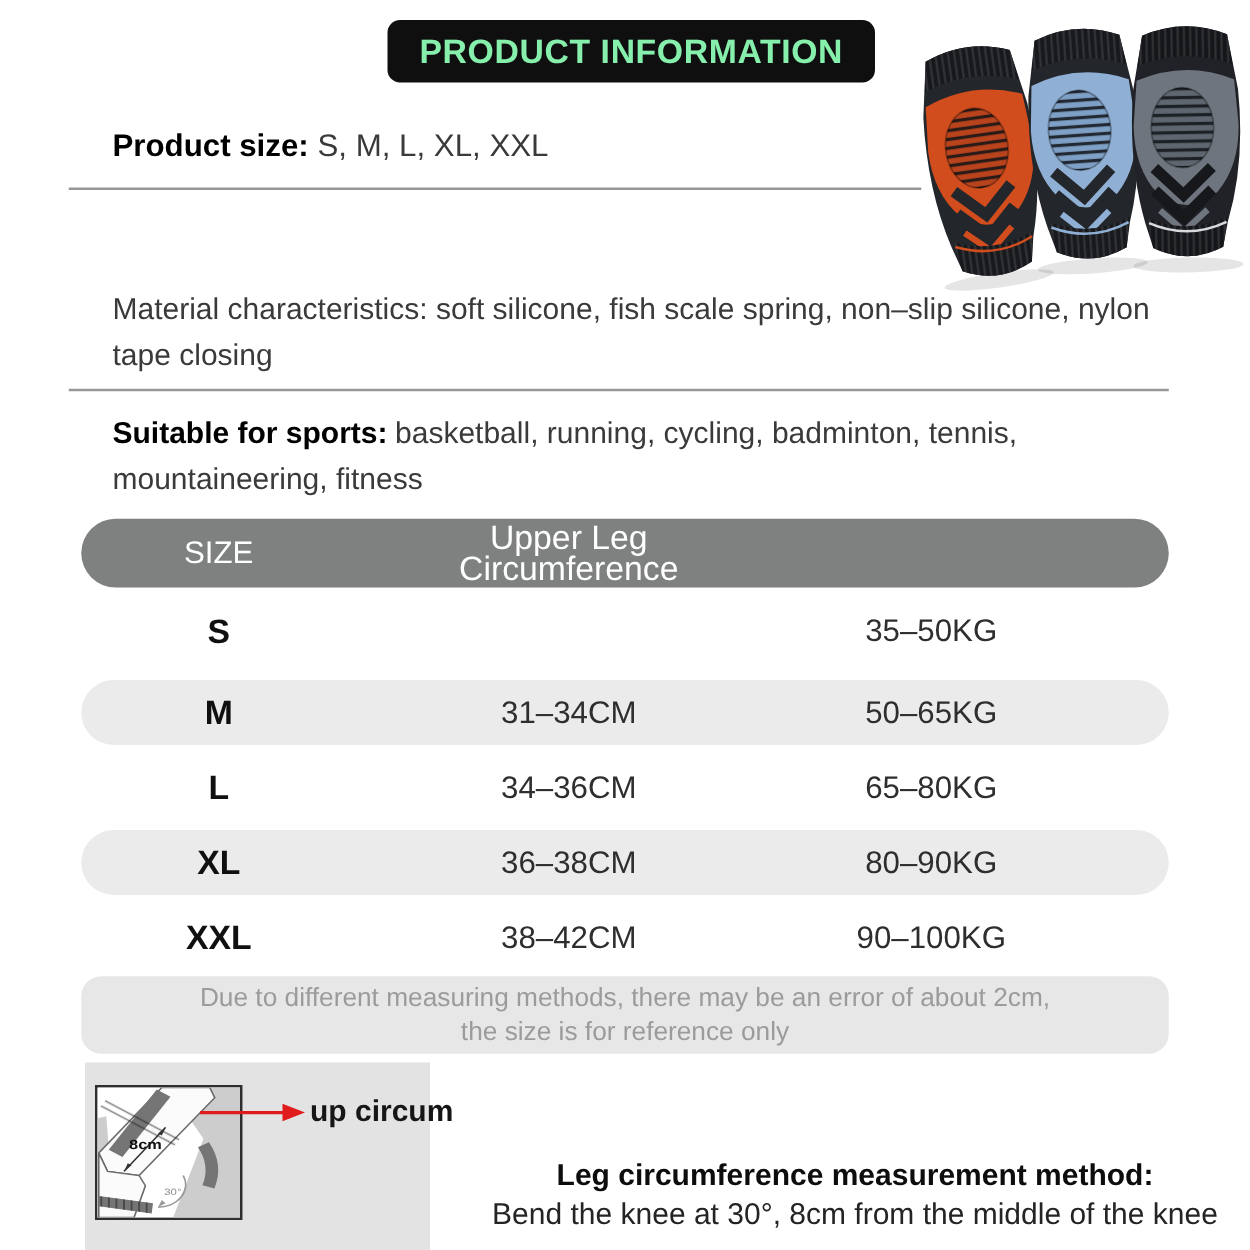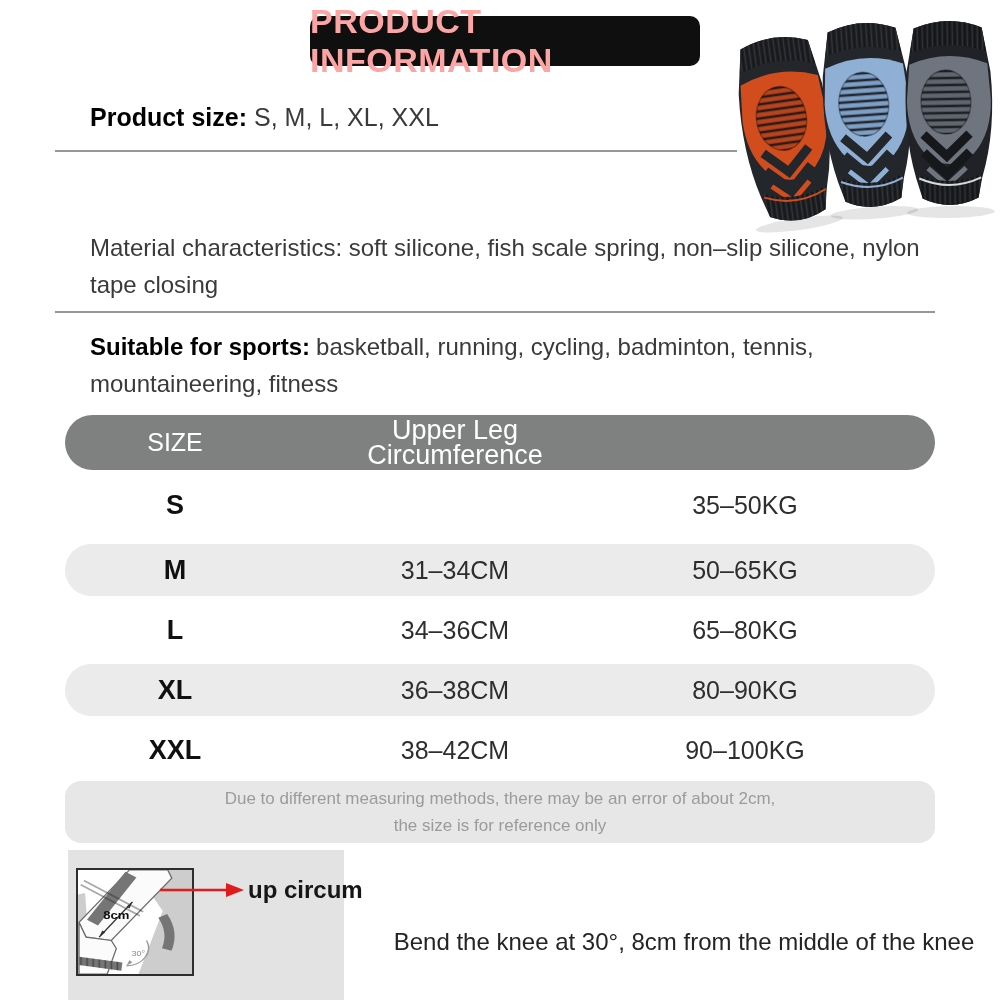--- a/index.html
+++ b/index.html
@@ -2,21 +2,21 @@
 <html style="--banner-bg: #0f0f0f; --header-gray: #7f8080; --row-alt: #ebebeb; --note-bg: #e7e7e7; --note-text: #9b9b9b; --arrow-red: #e01b1b; --accent-orange: #d14d1e; --accent-blue: #8fb0d4; --accent-gray: #6e757e;"><head>
 <meta charset="utf-8">
 <style>
   html,body{margin:0;padding:0;background:#fff;}
   .page{position:relative;width:1000px;height:1000px;background:#fff;overflow:hidden;
         font-family:"Liberation Sans", sans-serif;color:#222;}
 
   
   .banner{position:absolute;left:310px;top:16px;width:390px;height:50px;background:var(--banner-bg,#0f0f0f);
           border-radius:10px;display:flex;align-items:center;justify-content:center;}
-  .banner span{color:#fca5a5;font-weight:700;font-size:34px;letter-spacing:.5px;}
+  .banner span{color:#86efac;font-weight:700;font-size:27px;letter-spacing:.5px;}
 
   
   .photo{position:absolute;left:735px;top:6px;width:265px;height:228px;z-index:3;}
 
   
   .spec-line{position:absolute;left:90px;font-size:25px;color:#3a3a3a;white-space:nowrap;}
   .spec-line b{color:#000;font-weight:700;margin-right:7px;}
   .spec-size{top:103px;}
   .spec-material{top:171px;}
   .para{position:absolute;left:90px;font-size:24px;color:#3a3a3a;line-height:37px;margin:0;}
@@ -37,21 +37,21 @@
   .c2{left:240px;width:300px;}
   .c3{left:540px;width:280px;}
   .thead .cell{font-size:25px;font-weight:400;}
   .thead .c2{font-size:27px;line-height:25px;}
   .size-cell{font-size:27px;font-weight:700;color:#101010;}
   .val-cell{font-size:25px;color:#2e2e2e;}
   .r1{top:479px;} .r2{top:544px;} .r3{top:604px;} .r4{top:664px;} .r5{top:724px;}
 
   .note-bar{position:absolute;left:65px;top:781px;width:870px;height:62px;background:var(--note-bg,#e7e7e7);
             border-radius:16px;display:flex;flex-direction:column;align-items:center;justify-content:center;
-            color:var(--note-text,#9b9b9b);font-size:17px;line-height:27px;text-align:center;}
+            color:var(--note-text,#9b9b9b);font-size:21px;line-height:27px;text-align:center;}
 
   
   .measure-panel{position:absolute;left:68px;top:850px;width:276px;height:150px;background:#e3e3e3;}
   .diagram-box{position:absolute;left:76px;top:868px;width:118px;height:108px;background:#fff;
                border:2.5px solid #2e2e2e;box-sizing:border-box;z-index:2;}
   .diagram-box svg{display:block;width:100%;height:100%;}
   .arrow-svg{position:absolute;left:158px;top:880px;width:88px;height:20px;z-index:3;}
   .up-circum{position:absolute;left:248px;top:876px;font-size:24px;font-weight:700;color:#161616;z-index:3;white-space:nowrap;}
 
   .method-block{position:absolute;left:372px;top:926px;width:624px;text-align:center;}
@@ -219,16 +219,17 @@
   </div>
 
   <svg class="arrow-svg" viewBox="0 0 88 20" aria-hidden="true">
     <line x1="2" y1="10" x2="70" y2="10" style="stroke:var(--arrow-red,#e01b1b)" stroke-width="2.6"></line>
     <polygon points="68,3 86,10 68,17" style="fill:var(--arrow-red,#e01b1b)"></polygon>
   </svg>
 
   <div class="up-circum">up circum</div>
 
   <div class="method-block">
+    <div class="method-title">Leg circumference measurement method:</div>
     <div class="method-text">Bend the knee at 30°, 8cm from the middle of the knee</div>
   </div>
 
 </div>
 
 </body></html>

